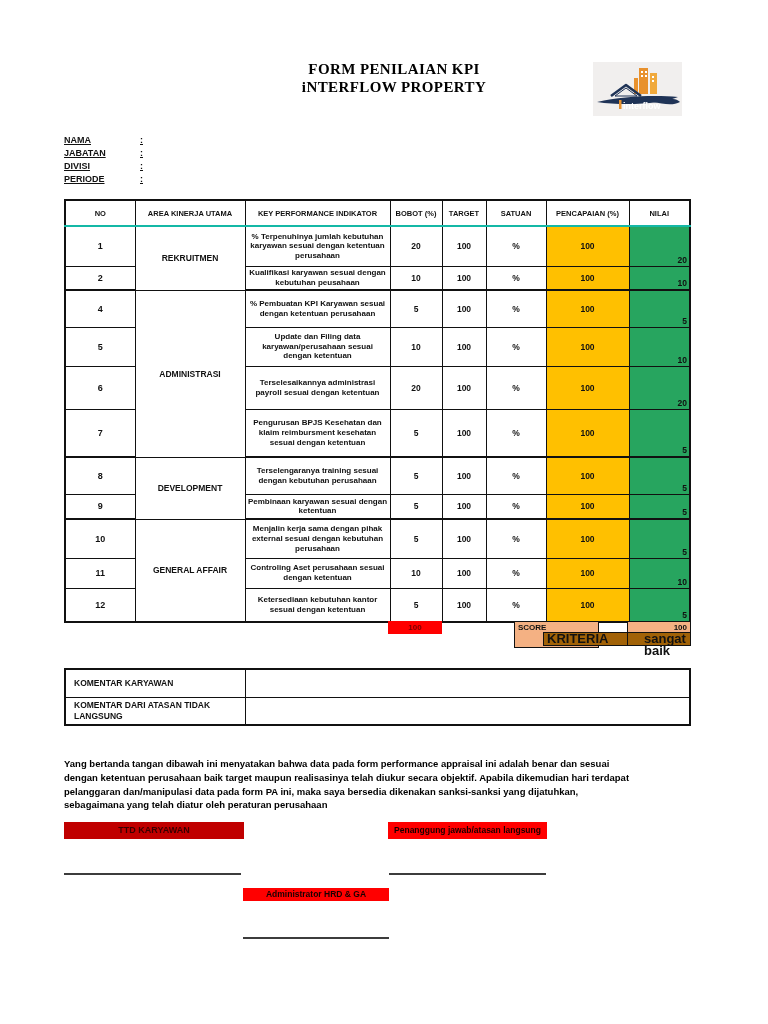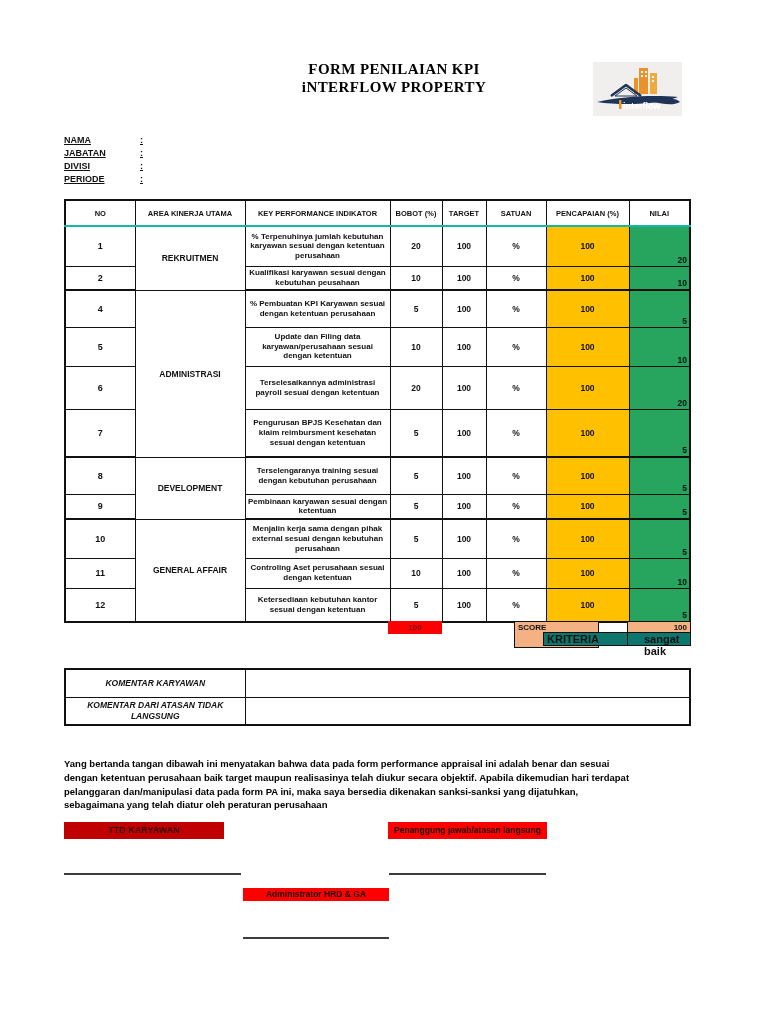--- a/index.html
+++ b/index.html
@@ -36,38 +36,38 @@
   td.c-nilai{font-size:8.5px;font-weight:bold;text-align:right;
     vertical-align:bottom;background:#27A55F;padding:1px 3px;}
   tr.gend td{border-bottom:2px solid #111;}
 
   
   .abs{position:absolute;box-sizing:border-box;}
   .total-red{left:388px;top:621px;width:54px;height:13px;background:#FF0000;
     color:#7a0000;font-size:8px;font-weight:bold;text-align:center;line-height:13px;}
   .score-cell{background:#F4B183;border:1px solid #111;font-size:8px;
     font-weight:bold;line-height:11px;padding:0 3px;}
-  .krit-cell{background:#0f766e;border:1px solid #111;font-size:11px;
+  .krit-cell{background:#a16207;border:1px solid #111;font-size:13px;
     font-weight:bold;line-height:12px;padding:0 3px;}
 
   
   .comments{position:absolute;left:64px;top:668px;width:627px;
     border-collapse:collapse;table-layout:fixed;border:2px solid #111;}
   .comments td{border:1.5px solid #111;box-sizing:border-box;}
   .comments .clbl{width:180px;height:28px;font-size:8.5px;font-weight:bold;
-    text-align:center;vertical-align:middle;line-height:1.25;padding:1px 8px;font-style:italic;}
+    vertical-align:middle;line-height:1.25;padding:1px 8px;}
 
   
   .decl{position:absolute;left:64px;top:757px;width:640px;font-size:9.5px;
     font-weight:bold;line-height:13.8px;color:#000;}
 
   
   .banner{position:absolute;box-sizing:border-box;font-weight:bold;
     text-align:center;}
-  .banner.ttd{left:64px;top:822px;width:160px;height:17px;background:#C00000;
+  .banner.ttd{left:64px;top:822px;width:180px;height:17px;background:#C00000;
     color:#3a0000;font-size:9px;line-height:17px;}
   .banner.pj{left:388px;top:822px;width:159px;height:17px;background:#FF0000;
     color:#1a0000;font-size:8.5px;line-height:17px;}
   .banner.adm{left:243px;top:888px;width:146px;height:13px;background:#FF0000;
     color:#1a0000;font-size:8.5px;line-height:13px;}
   .sigline{position:absolute;height:2px;background:#3c3c3c;}
   .sigline.left{left:64px;top:873px;width:177px;}
   .sigline.right{left:389px;top:873px;width:157px;}
   .sigline.center{left:243px;top:937px;width:146px;}
 </style>

